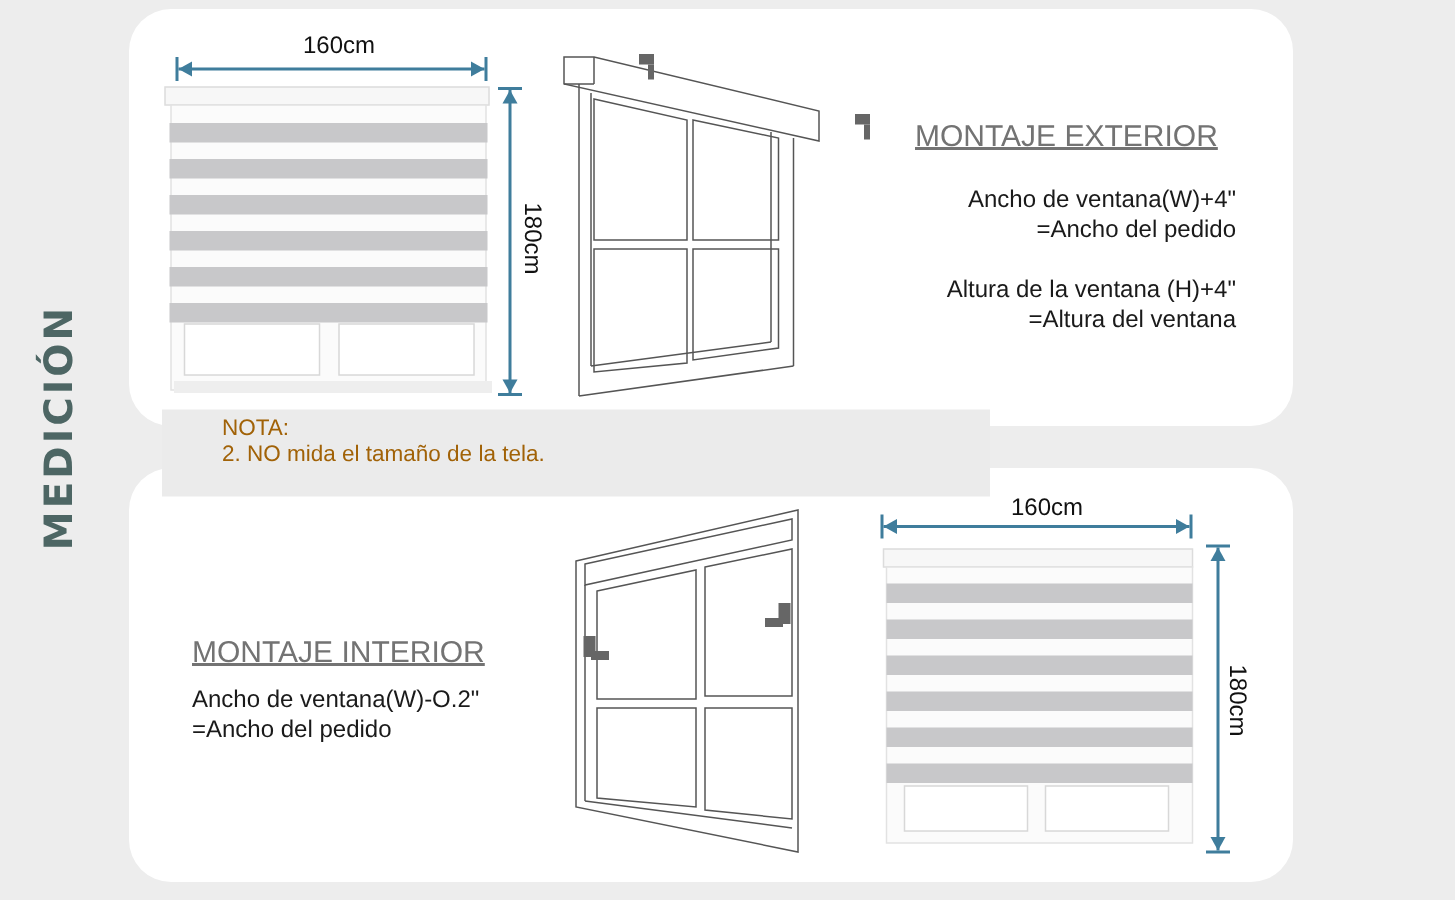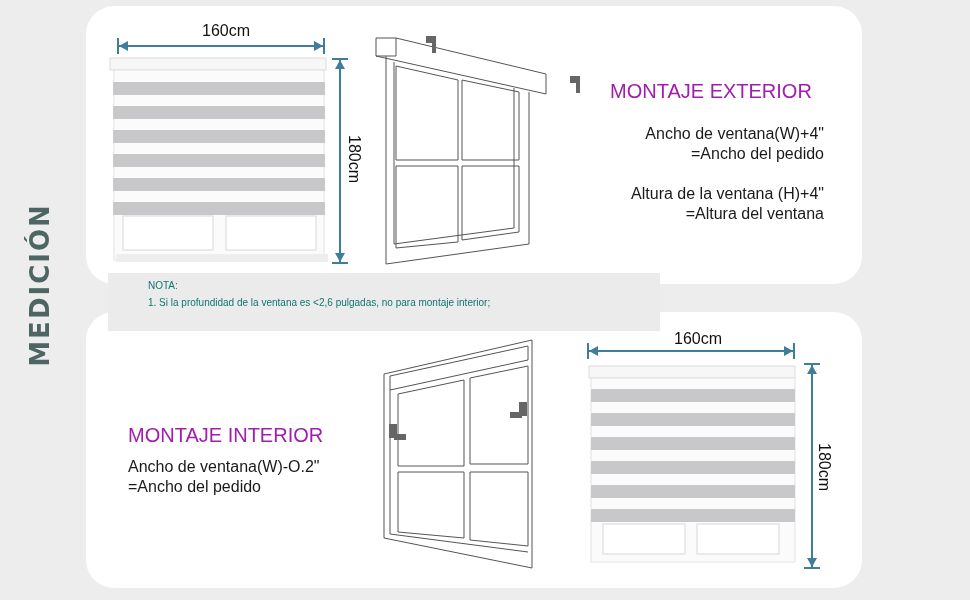--- a/index.html
+++ b/index.html
@@ -2,23 +2,23 @@
 <html><head>
 <meta charset="utf-8">
 <style>
   html, body { margin:0; padding:0; }
   body { width:970px; height:600px; background:#ededed; position:relative; overflow:hidden; font-family:"Liberation Sans", sans-serif; }
   .side-title { position:absolute; left:20px; top:200px; width:40px; height:170px; display:flex; align-items:center; justify-content:center; }
   .side-title span { display:block; transform:rotate(-90deg); white-space:nowrap; font-family:"DejaVu Sans", sans-serif; font-weight:bold; font-size:26px; letter-spacing:2px; color:#4d6664; }
   .panel { position:absolute; background:#ffffff; border-radius:28px; }
   .panel-top { left:86px; top:6px; width:776px; height:278px; }
   .panel-bot { left:86px; top:312px; width:776px; height:276px; }
-  .note { position:absolute; left:108px; top:273px; width:552px; height:58px; background:#ebebeb; color:#0f766e; font-size:10px; line-height:17px; padding:4px 0 0 40px; box-sizing:border-box; }
+  .note { position:absolute; left:108px; top:273px; width:552px; height:58px; background:#ebebeb; color:#a16207; font-size:15px; line-height:17px; padding:4px 0 0 40px; box-sizing:border-box; }
   .note div { white-space:nowrap; }
-  .heading { position:absolute; font-size:20px; color:#a21caf; white-space:nowrap; }
+  .heading { position:absolute; font-size:20px; color:#737373; white-space:nowrap;text-decoration:underline; }
   .txt { position:absolute; font-size:16px; color:#1a1a1a; line-height:20px; white-space:nowrap; }
   .right { text-align:right; }
   .dim-label { position:absolute; font-size:16px; color:#111; white-space:nowrap; }
   .vlabel { transform:rotate(90deg); transform-origin:center; }
   svg { position:absolute; overflow:visible; }
 </style>
 </head>
 <body>
 
 <div class="side-title">
@@ -90,21 +90,20 @@
 </svg>
 
 <div class="heading" style="left:610px;top:80px;">MONTAJE EXTERIOR</div>
 <div class="txt right" style="right:146px;top:124px;">Ancho de ventana(W)+4"</div>
 <div class="txt right" style="right:146px;top:144px;">=Ancho del pedido</div>
 <div class="txt right" style="right:146px;top:184px;">Altura de la ventana (H)+4"</div>
 <div class="txt right" style="right:146px;top:204px;">=Altura del ventana</div>
 
 <div class="note">
   <div>NOTA:</div>
-  <div>1. Si la profundidad de la ventana es &lt;2,6 pulgadas, no para montaje interior;</div>
   <div>2. NO mida el tamaño de la tela.</div>
 </div>
 
 <div class="panel panel-bot"></div>
 <div class="note" style="top:312px;height:19px;padding:0;"></div>
 
 <div class="heading" style="left:128px;top:424px;">MONTAJE INTERIOR</div>
 <div class="txt" style="left:128px;top:457px;">Ancho de ventana(W)-O.2"</div>
 <div class="txt" style="left:128px;top:477px;">=Ancho del pedido</div>
 

